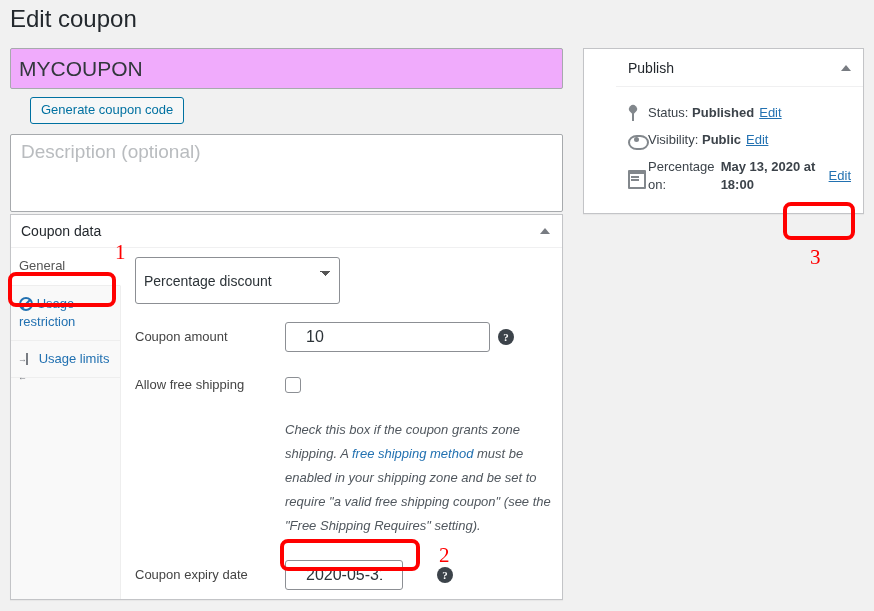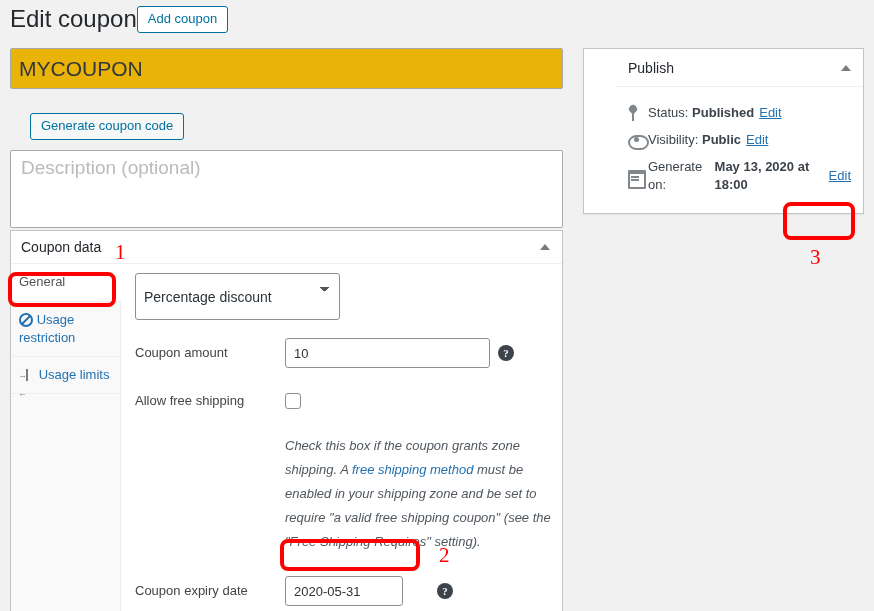--- a/index.html
+++ b/index.html
@@ -35,29 +35,29 @@
     white-space: nowrap;
   }
   .btn-secondary.white { background: #fff; }
 
   
   .col-left { position: absolute; left: 10px; top: 48px; width: 553px; }
 
   .title-input {
     display: block; width: 553px; height: 41px;
     border: 1px solid #a7aaad;
-    background: #eab308;
+    background: #f0abfc;
     font-size: 21px;
     font-family: "Liberation Sans", sans-serif;
     color: #32373c;
     padding: 3px 8px;
     border-radius: 2px;
     outline: none;
   }
-  .gen-btn-wrap { margin-top: 24px; padding-left: 20px; }
+  .gen-btn-wrap { margin-top: 8px; padding-left: 20px; }
 
   .desc-wrap { margin-top: 10px; }
   .desc-input {
     display: block; width: 553px; height: 78px;
     border: 1px solid #a7aaad;
     background: #fff;
     font-family: "Liberation Sans", sans-serif;
     font-size: 19px;
     color: #32373c;
     padding: 6px 10px;
@@ -172,22 +172,22 @@
     background-position: calc(100% - 14px) 13px, calc(100% - 9px) 13px;
     background-size: 5px 5px, 5px 5px;
     background-repeat: no-repeat;
     outline: none; cursor: pointer;
   }
   input.wc-input {
     width: 205px; height: 30px;
     border: 1px solid #8c8f94; border-radius: 3px;
     background: #fff;
     font-family: "Liberation Sans", sans-serif;
-    font-size: 13px; color: #2c3338;
-    padding: 0 8px; outline: none;
+    font-size: 16px; color: #2c3338;
+    padding: 0 20px; outline: none;
   }
   input.wc-input.date { width: 118px; }
 
   .help-tip {
     display: inline-flex; align-items: center; justify-content: center;
     width: 16px; height: 16px; border-radius: 50%;
     background: #3c434a; color: #fff;
     font-size: 11px; font-weight: 700; line-height: 1;
     margin-top: 7px; cursor: help; flex-shrink: 0;
     font-family: "Liberation Serif", serif;
@@ -319,21 +319,20 @@
   #ann-2 { left: 439px; top: 545px; }
   #ann-3 { left: 810px; top: 247px; }
 </style>
 </head>
 <body>
 
 <div class="page">
 
   <div class="header-row">
     <span class="page-title">Edit coupon</span>
-    <span class="btn-secondary white">Add coupon</span>
   </div>
 
   <div class="col-left">
 
     <input class="title-input" type="text" value="MYCOUPON" style="">
 
     <div class="gen-btn-wrap">
       <span class="btn-secondary">Generate coupon code</span>
     </div>
 
@@ -426,21 +425,21 @@
               <span class="ico-eye"></span>
             </span>
           <span>Visibility:</span>&nbsp;<b>Public</b>
           <span class="edit-link">Edit</span>
         </div>
 
         <div class="misc-row">
           <span class="misc-ico">
               <span class="ico-cal"></span>
             </span>
-          <span>Generate on:</span>&nbsp;<b>May 13, 2020 at 18:00</b>
+          <span>Percentage on:</span>&nbsp;<b>May 13, 2020 at 18:00</b>
           <span class="edit-link">Edit</span>
         </div>
       </div>
 
     </div>
   </div>
 
   <div class="hl" id="hl-general"></div>
   <div class="hl" id="hl-expiry"></div>
   <div class="hl" id="hl-update"></div>

